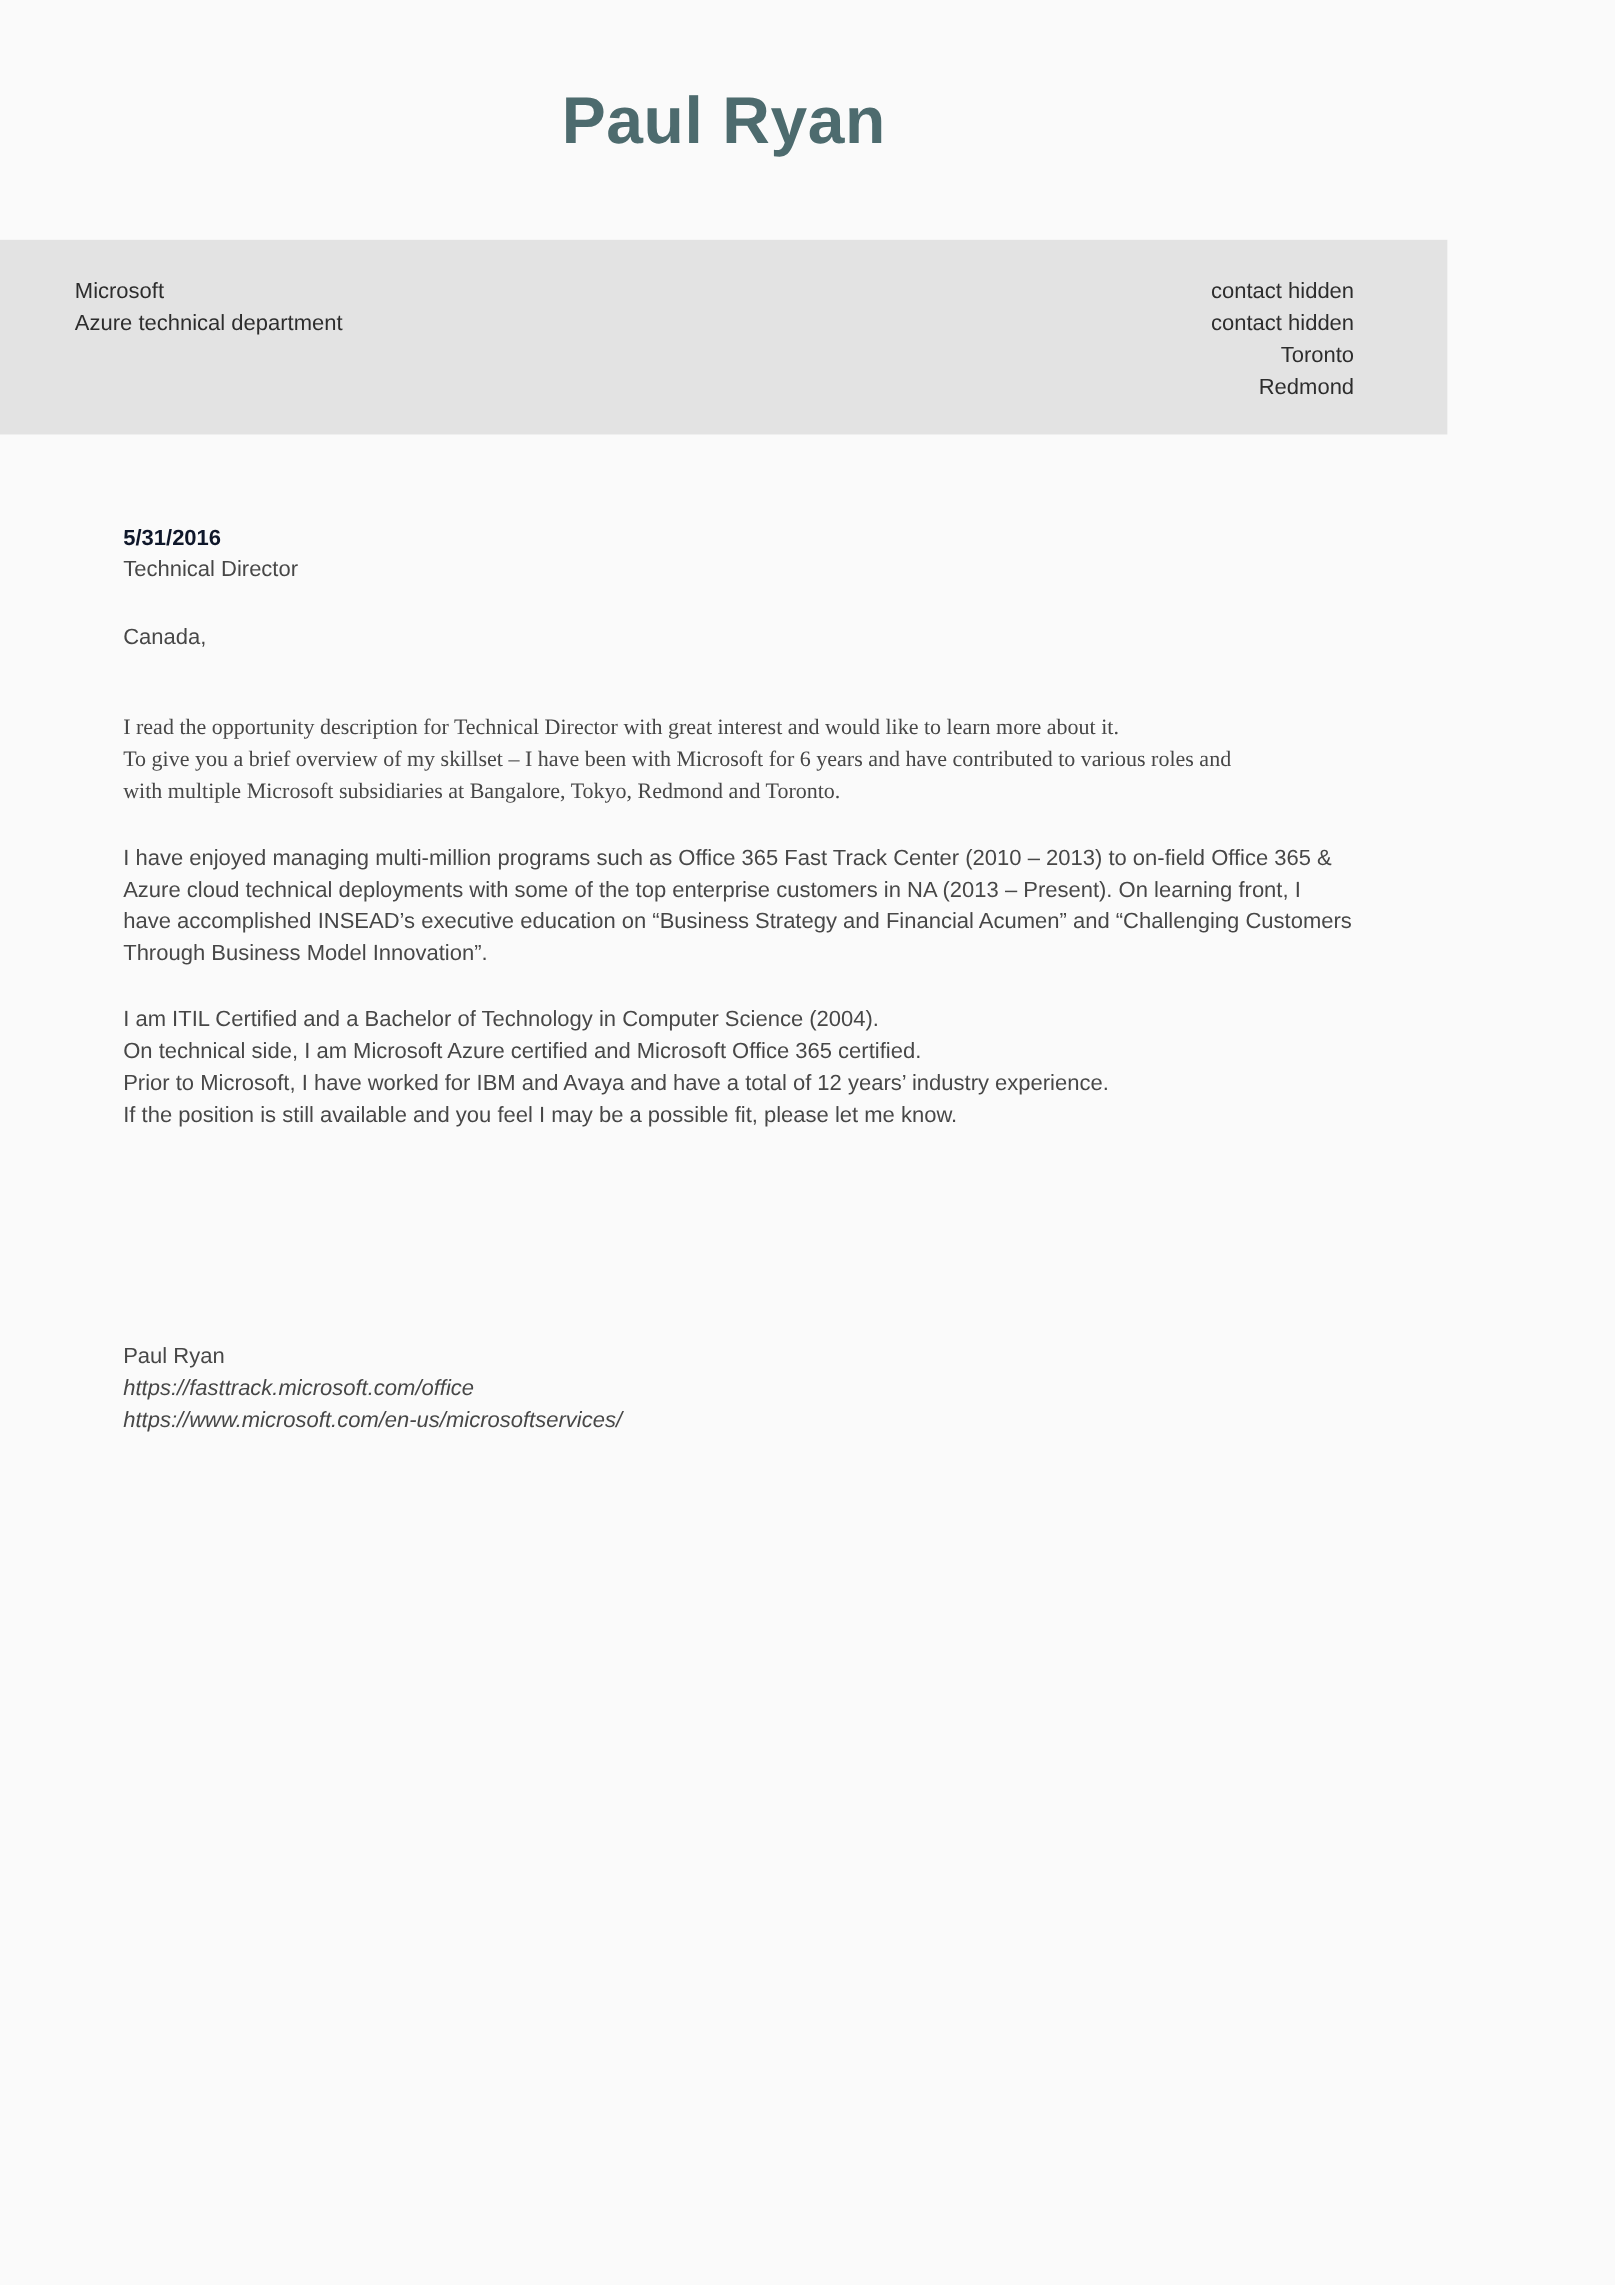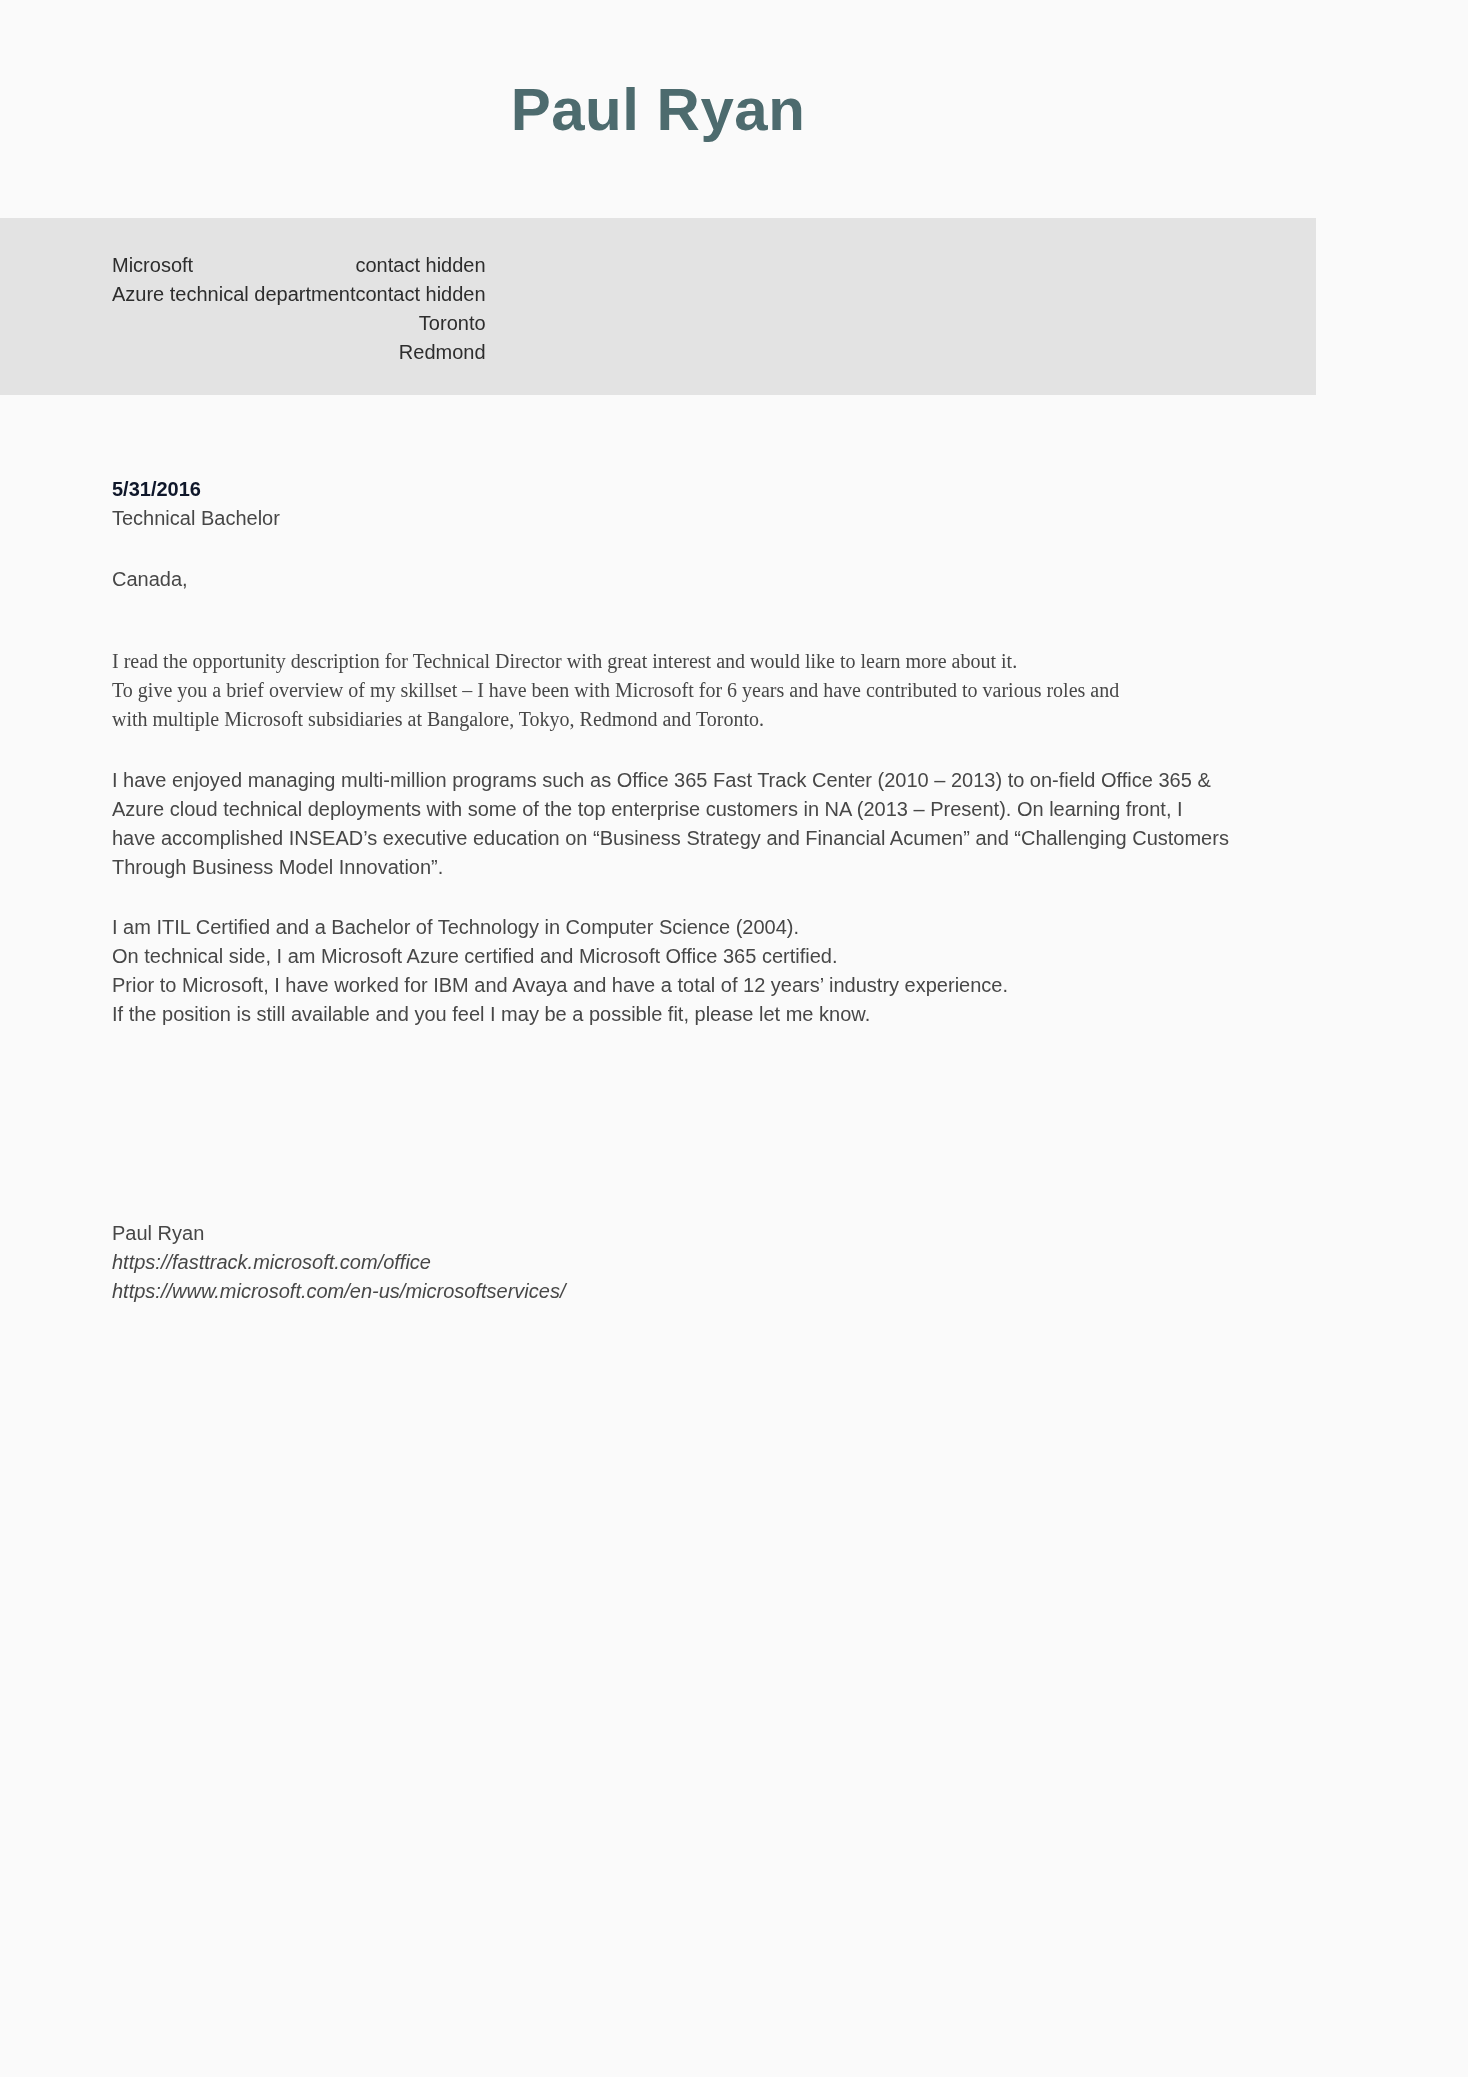--- a/index.html
+++ b/index.html
@@ -29,23 +29,23 @@
   .doc-title {
     font-size: 60px;
     font-weight: bold;
     color: #4d6b6e;
     letter-spacing: 0.5px;
   }
   .band {
     background: #e3e3e3;
     height: 177px;
     box-sizing: border-box;
-    padding: 33px 85px 0 112px;
+    padding: 33px 85px 0 68px;
     display: flex;
-    justify-content: flex-start;
+    justify-content: space-between;
     font-size: 20px;
     line-height: 29px;
     color: #2d2d2d;
   }
   .band .right-col {
     text-align: right;
   }
   .content {
     box-sizing: border-box;
     padding: 0 73px 0 112px;
@@ -102,21 +102,21 @@
     <div class="right-col">
       <div>contact hidden</div>
       <div>contact hidden</div>
       <div>Toronto</div>
       <div>Redmond</div>
     </div>
   </div>
 
   <div class="content">
     <p class="date-line">5/31/2016</p>
-    <p class="position-line">Technical Bachelor</p>
+    <p class="position-line">Technical Director</p>
 
     <p class="salutation">Canada,</p>
 
     <p class="para first">I read the opportunity description for Technical Director with great interest and would like to learn more about it.
 To give you a brief overview of my skillset – I have been with Microsoft for 6 years and have contributed to various roles and
 with multiple Microsoft subsidiaries at Bangalore, Tokyo, Redmond and Toronto.</p>
 
     <p class="para">I have enjoyed managing multi-million programs such as Office 365 Fast Track Center (2010 – 2013) to on-field Office 365 &amp;
 Azure cloud technical deployments with some of the top enterprise customers in NA (2013 – Present). On learning front, I
 have accomplished INSEAD’s executive education on “Business Strategy and Financial Acumen” and “Challenging Customers

